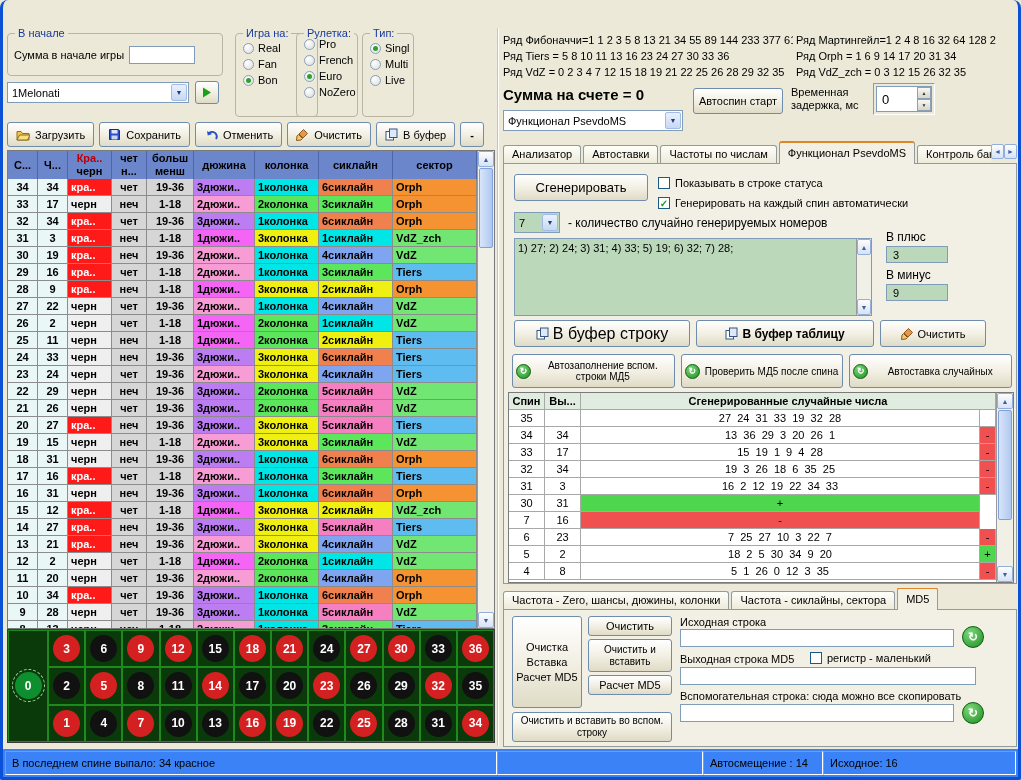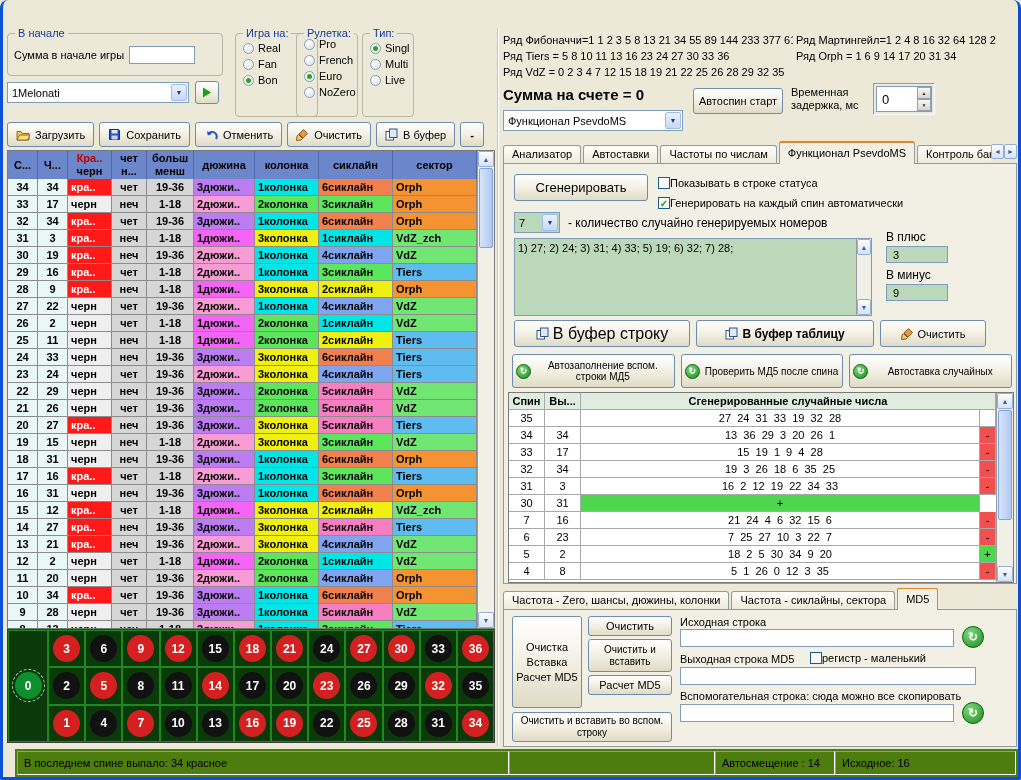--- a/index.html
+++ b/index.html
@@ -19,21 +19,21 @@
   .grp{position:absolute;border:1px solid #B9B5A2;border-radius:4px}
   .gt{position:absolute;top:-7px;left:7px;background:#ECE9D8;padding:0 3px;color:#15399E;white-space:nowrap}
   .btn{display:inline-flex;align-items:center;justify-content:center;gap:4px;background:linear-gradient(180deg,#FFF,#F1EEE1 55%,#DFDBC6);border:1px solid #6E8CAE;border-radius:3px;font-size:11px;color:#000;font-family:"Liberation Sans",sans-serif}
   .inp{background:#FFF;border:1px solid #7F9DB9;display:inline-flex;align-items:center;padding:0 3px;overflow:hidden}
   .combo{position:relative;background:#FFF;border:1px solid #7F9DB9;display:flex;align-items:center;padding-left:4px;overflow:hidden}
   .combo.green{background:#BBD8BB}
   .ca{position:absolute;right:1px;top:1px;bottom:1px;width:16px;background:linear-gradient(#EAF1FC,#C7D8F4);border:1px solid #A0BCE4;border-radius:2px;display:flex;align-items:center;justify-content:center;font-size:7px;color:#1E3C78}
   .radio{display:flex;align-items:center;gap:4px;margin:4px 0 0 7px;white-space:nowrap}
   .rb{width:11px;height:11px;border-radius:50%;border:1px solid #88A0B8;background:radial-gradient(circle at 35% 30%,#FFF,#DCDCDC);display:flex;align-items:center;justify-content:center;flex:none}
   .rb i{width:5px;height:5px;border-radius:50%;background:#2FA02F;display:block}
-  .cb{display:flex;align-items:flex-end;white-space:nowrap}
+  .cb{display:flex;align-items:flex-end;gap:5px;white-space:nowrap}
   .cbx{width:12px;height:12px;border:1px solid #1D5987;background:#FFF;display:flex;align-items:center;justify-content:center;font-size:10px;color:#17A017;font-weight:bold;flex:none}
   .tbtn{height:25px;padding:0 8px;display:inline-flex;align-items:center;gap:5px;background:linear-gradient(180deg,#FFF,#F1EEE1 55%,#DFDBC6);border:1px solid #6E8CAE;border-radius:3px;font-size:11px}
   .tbtn.tsm{width:24px;padding:0;justify-content:center;font-weight:bold}
   .ic{display:inline-flex;align-items:center}
   
   .hist{position:absolute;left:4px;top:122px;width:488px;height:479px;border:1px solid #7A7A7A;background:#FFF;display:flex}
   .hmain{flex:1;display:flex;flex-direction:column;overflow:hidden}
   .hrow{display:grid;grid-template-columns:30px 30px 44px 35px 47px 61px 64px 74px 1fr}
   .hhead{height:28px;background:#6B86CB;font-weight:bold;flex:none}
   .hc{border-right:1px solid #4F66A8;display:flex;flex-direction:column;align-items:center;justify-content:center;line-height:13px;overflow:hidden}
@@ -79,21 +79,21 @@
   .abtn{flex:1;font-size:10px;line-height:11px;padding:2px 3px;white-space:normal;text-align:left}
   .atext{flex:1;text-align:center}
   
   .gtab{position:absolute;left:4px;top:228px;width:506px;height:191px;border:1px solid #7A7A7A;background:#FFF;display:flex}
   .gmain{flex:1;display:flex;flex-direction:column;overflow:hidden}
   .grow{display:grid;grid-template-columns:36px 36px 1fr 16px;height:17px;flex:none}
   .ghead{background:#DFECDF;font-weight:bold}
   .gc{border-right:1px solid #A8A8A8;border-bottom:1px solid #A8A8A8;display:flex;align-items:center;justify-content:center;overflow:hidden;white-space:nowrap}
   .gnums{white-space:pre}
   
-  .statusbar{position:absolute;left:12px;right:0;bottom:0;height:28px;display:flex;gap:0;padding:2px;background:#4d7c0f}
+  .statusbar{position:absolute;left:0;right:0;bottom:0;height:28px;display:flex;gap:0;padding:2px;background:#3b82f6}
   .sb{border:1px solid;border-color:#9C9A8A #FFF #FFF #9C9A8A;display:flex;align-items:center;padding:0 6px;white-space:nowrap;overflow:hidden}
 </style>
 </head>
 <body>
 
 <div class="window">
 
   <div class="client">
     <div class="vdiv"></div>
 
@@ -688,20 +688,21 @@
       </div>
 
     <div id="seq-left" style="position:absolute;left:500px;top:4px;width:290px">
         <div class="seqline">Ряд Фибоначчи=1 1 2 3 5 8 13 21 34 55 89 144 233 377 610</div>
         <div class="seqline">Ряд Tiers = 5 8 10 11 13 16 23 24 27 30 33 36</div>
         <div class="seqline">Ряд VdZ = 0 2 3 4 7 12 15 18 19 21 22 25 26 28 29 32 35</div>
       </div>
     <div id="seq-right" style="position:absolute;left:793px;top:4px;width:221px">
         <div class="seqline">Ряд Мартингейл=1 2 4 8 16 32 64 128 2</div>
         <div class="seqline">Ряд Orph = 1 6 9 14 17 20 31 34</div>
+        <div class="seqline">Ряд VdZ_zch = 0 3 12 15 26 32 35</div>
       </div>
 
     <div style="position:absolute;left:500px;top:58px;font-size:15px;font-weight:bold">Сумма на счете = 0</div>
     <div class="combo" style="position:absolute;left:500px;top:82px;width:180px;height:21px">
       <span>Функционал PsevdoMS</span>
       <span class="ca">▼</span>
     </div>
     <button class="btn" style="position:absolute;left:690px;top:60px;width:90px;height:26px">Автоспин старт</button>
     <div style="position:absolute;left:788px;top:58px;width:80px;line-height:13px">Временная задержка, мс</div>
     <div class="spinwrap" style="left:870px;top:55px">
@@ -834,21 +835,20 @@
                 <div class="gc" style="background: rgb(240, 80, 80);">-</div>
               </div>
               <div class="grow">
                 <div class="gc">30</div>
                 <div class="gc">31</div>
                 <div class="gc" style="background: rgb(78, 214, 78);">+</div>
               </div>
               <div class="grow">
                 <div class="gc">7</div>
                 <div class="gc">16</div>
-                <div class="gc gnums">21  24  4  6  32  15  6</div>
                 <div class="gc" style="background: rgb(240, 80, 80);">-</div>
               </div>
               <div class="grow">
                 <div class="gc">6</div>
                 <div class="gc">23</div>
                 <div class="gc gnums">7  25  27  10  3  22  7</div>
                 <div class="gc" style="background: rgb(240, 80, 80);">-</div>
               </div>
               <div class="grow">
                 <div class="gc">5</div>

